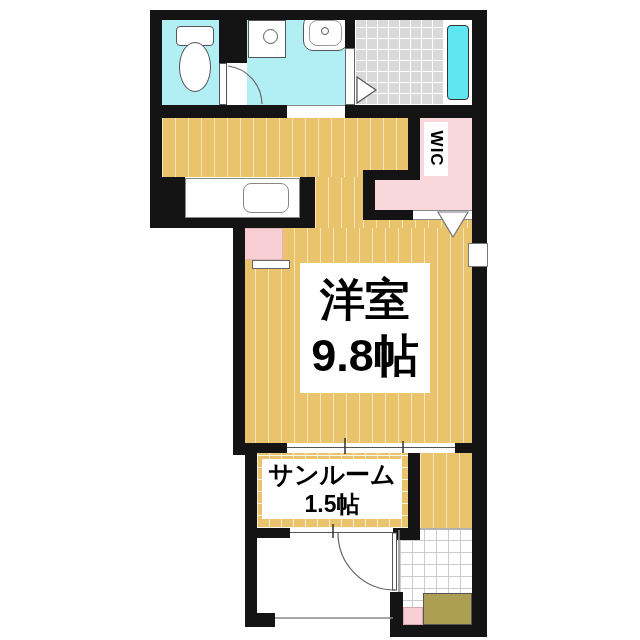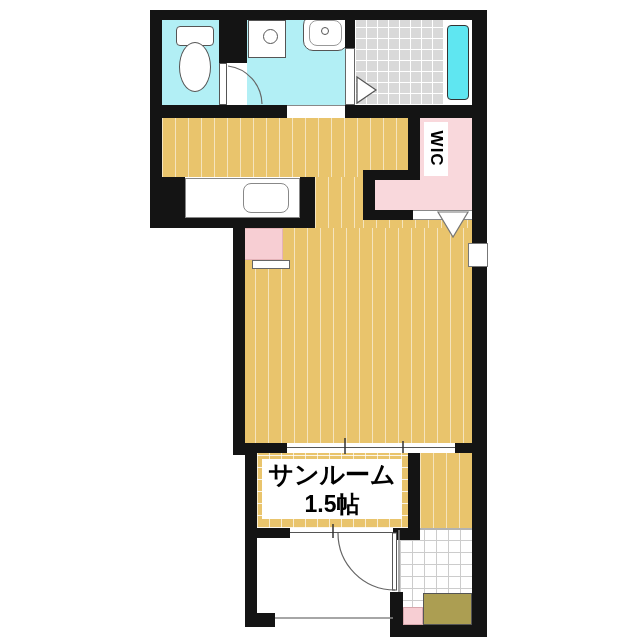--- a/index.html
+++ b/index.html
@@ -116,18 +116,22 @@
     <line x1="403" y1="441" x2="403" y2="453" stroke="#333" stroke-width="1.5"></line>
     <line x1="290" y1="532.5" x2="393" y2="532.5" stroke="#555" stroke-width="1.2"></line>
     <line x1="333" y1="524" x2="333" y2="538" stroke="#333" stroke-width="1.5"></line>
     <rect x="392.5" y="533" width="4" height="57" fill="#fff" stroke="#555" stroke-width="1"></rect>
     <path d="M338,533 A57,57 0 0 0 395,590" fill="none" stroke="#666" stroke-width="1.2"></path>
     <line x1="399" y1="530" x2="399" y2="592" stroke="#888" stroke-width="1.5"></line>
     <line x1="420" y1="529" x2="472" y2="529" stroke="#999" stroke-width="1.5"></line>
     <line x1="275" y1="618" x2="393" y2="618" stroke="#888" stroke-width="1.5"></line>
   </svg>
 
+  <div class="label" style="left:300px;top:263px;width:130px;height:130px;flex-direction:column;font-size:45px;">
+    <span>洋室</span>
+    <span>9.8帖</span>
+  </div>
   <div class="label" style="left:262px;top:459px;width:140px;height:60px;flex-direction:column;font-size:25px;">
     <span>サンルーム</span>
     <span style="font-size:23px;">1.5帖</span>
   </div>
 
 </div>
 
 </body></html>

